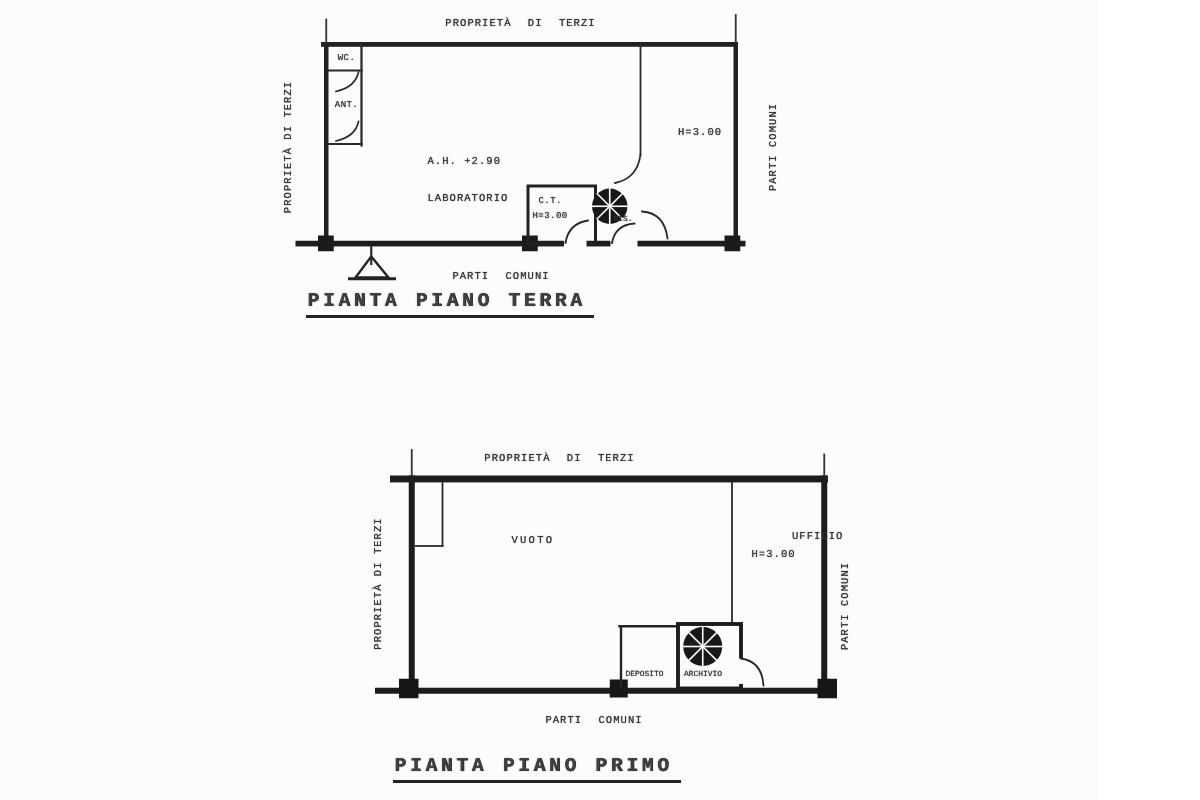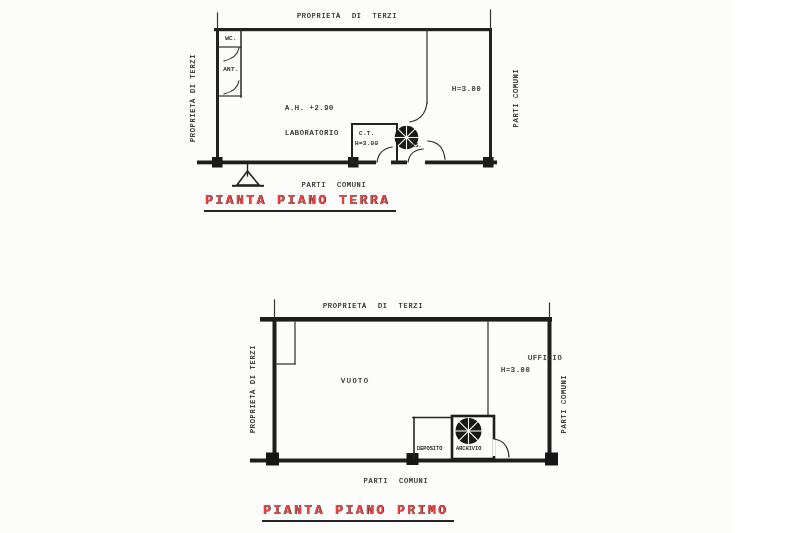--- a/index.html
+++ b/index.html
@@ -31,21 +31,21 @@
     text-align:center;
     color:#333;
     text-shadow:0 0 0.7px rgba(45,45,45,0.85);
     transform:rotate(-90deg);
   }
   .title{
     position:absolute;
     font-size:13px;
     font-weight:bold;
     letter-spacing:2.5px;
-    color:#ef4444;
+    color:#404040;
     border-bottom:2.6px solid #242424;
     padding:0 6px 2px 1px;
     text-shadow:0.4px 0 0 #242424, 0 0 0.8px rgba(30,30,30,0.6);
     white-space:nowrap;
   }
 </style>
 </head>
 <body>
 
 <div id="scan">
@@ -164,21 +164,21 @@
   <div class="lbl tiny" style="left:355px;top:140px;">H=3.00</div>
   <div class="lbl micro" style="left:409px;top:143px;">DIS.</div>
 
   <div class="title" style="left:204px;top:193px;">PIANTA PIANO TERRA</div>
 
   <div class="lbl sp ctr" style="left:308px;top:302px;width:130px;">PROPRIETÀ DI TERZI</div>
   <div class="vlabel" style="left:198px;top:385px;width:110px;">PROPRIETÀ DI TERZI</div>
   <div class="vlabel" style="left:519px;top:400px;width:90px;">PARTI COMUNI</div>
   <div class="lbl sp ctr" style="left:358px;top:477px;width:76px;">PARTI COMUNI</div>
 
-  <div class="lbl" style="left:341px;top:357px;letter-spacing:1.5px;margin-top:20px;">VUOTO</div>
+  <div class="lbl" style="left:341px;top:357px;letter-spacing:1.5px;">VUOTO</div>
   <div class="lbl" style="left:528px;top:354px;">UFFICIO</div>
   <div class="lbl" style="left:501px;top:366px;">H=3.00</div>
   <div class="lbl micro" style="left:417px;top:446px;">DEPOSITO</div>
   <div class="lbl micro" style="left:456px;top:446px;">ARCHIVIO</div>
 
   <div class="title" style="left:262px;top:503px;">PIANTA PIANO PRIMO</div>
 
 </div>
 
 </body></html>

